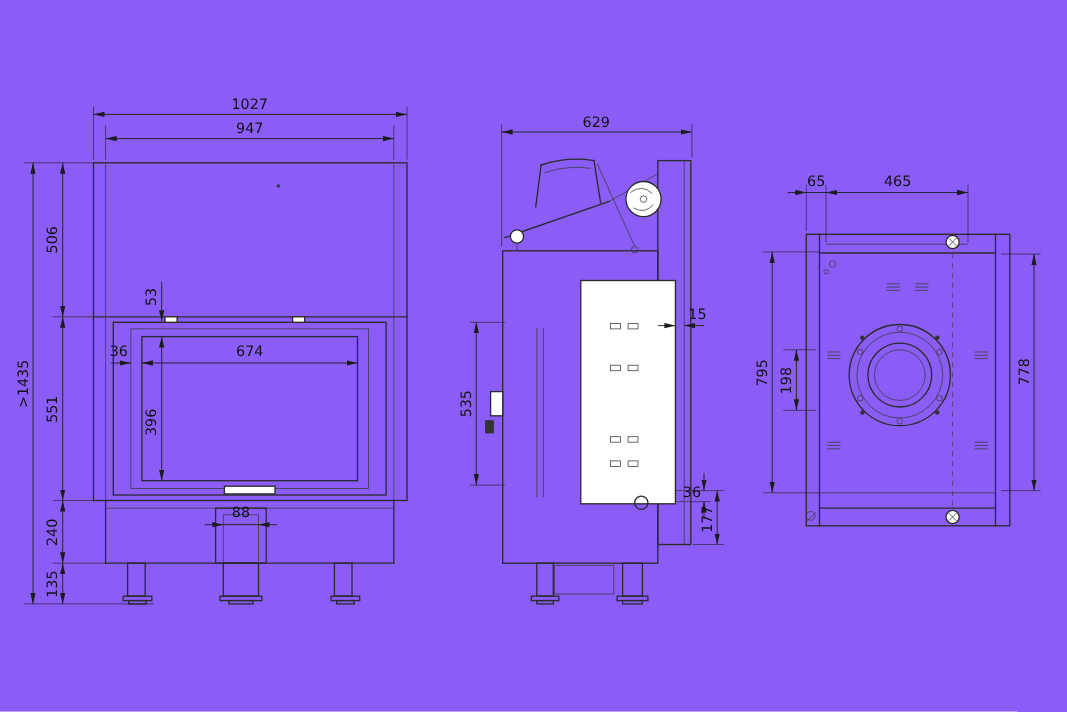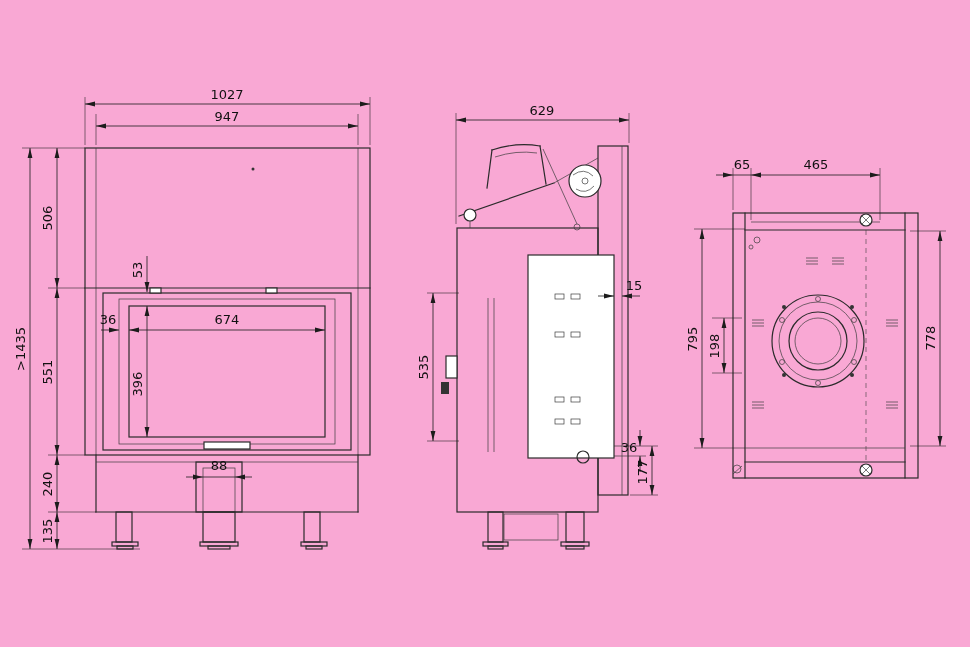--- a/index.html
+++ b/index.html
@@ -1,16 +1,16 @@
 <!DOCTYPE html>
 <html><head>
 <meta charset="utf-8">
 <style>
   html,body{margin:0;padding:0;background:#fff}
-  .canvas{position:relative;width:970px;height:647px;background:#f9a8d4;overflow:hidden;
+  .canvas{position:relative;width:970px;height:647px;background:#8b5cf6;overflow:hidden;
           font-family:"DejaVu Sans",sans-serif}
   .canvas svg{position:absolute;left:0;top:0}
   .ln   {stroke:#2b2b2b;stroke-width:1.2;fill:none;stroke-linecap:square}
   .lnw  {stroke:#2b2b2b;stroke-width:1.2;fill:#ffffff;stroke-linecap:square}
   .ln2  {stroke:#3c3c3c;stroke-width:0.7;fill:none}
   .dim  {stroke:#1c1c1c;stroke-width:0.8;fill:none}
   .ext  {stroke:#1c1c1c;stroke-width:0.55;fill:none}
   .dash {stroke:#3c3c3c;stroke-width:0.6;fill:none;stroke-dasharray:5 4}
   .filld{fill:#333;stroke:none}
   .dimtxt{font-family:"DejaVu Sans",sans-serif;font-size:13px;fill:#111;text-anchor:middle}

